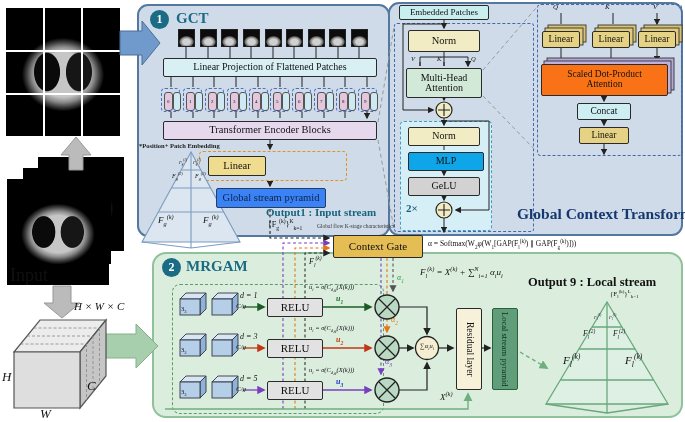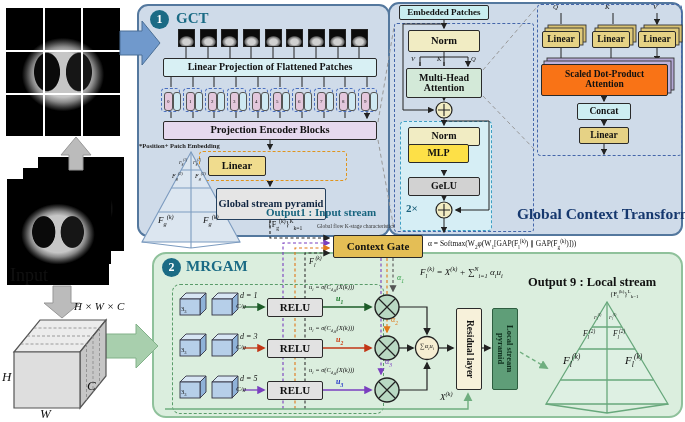--- a/index.html
+++ b/index.html
@@ -1,21 +1,21 @@
 <!DOCTYPE html>
 <html><head>
 <meta charset="utf-8">
 <style>
   html,body{margin:0;padding:0;background:#fff;}
   #fig{position:relative;width:685px;height:422px;background:#fff;overflow:hidden;
        font-family:"Liberation Serif",serif;color:#111;}
   .panel{position:absolute;border-radius:11px;z-index:1;box-sizing:border-box;}
   .dashbox{position:absolute;z-index:5;box-sizing:border-box;}
   .box{position:absolute;display:flex;align-items:center;justify-content:center;text-align:center;
-       border:1px solid #2a2a2a;font-weight:bold;z-index:10;line-height:1.02;box-sizing:border-box;
+       border:1px solid #2a2a2a;font-weight:normal;z-index:10;line-height:1.02;box-sizing:border-box;
        border-radius:2px;}
   .lbl{position:absolute;z-index:12;line-height:1.05;white-space:nowrap;}
   .badge{position:absolute;width:19px;height:19px;border-radius:50%;background:#1b6b85;color:#fff;
        display:flex;align-items:center;justify-content:center;font-weight:bold;font-size:12px;z-index:10;}
   #wires{position:absolute;left:0;top:0;z-index:6;pointer-events:none;}
   .vtext{writing-mode:vertical-rl;}
   .ct{position:absolute;z-index:2;background:
       radial-gradient(ellipse 19% 25% at 36% 50%, #0a0a0a 0 58%, rgba(0,0,0,0) 62%),
       radial-gradient(ellipse 19% 25% at 64% 50%, #161616 0 58%, rgba(0,0,0,0) 62%),
       radial-gradient(ellipse 44% 35% at 50% 52%, #c6c6c6 0 50%, #8a8a8a 62%, #3a3a3a 73%, #000 82%),
@@ -113,45 +113,45 @@
     </div>
   <div class="tokpair" style="left:336px;top:88px;">
       <span class="tokp">8</span>
       <span class="tokc"></span>
     </div>
   <div class="tokpair" style="left:358px;top:88px;">
       <span class="tokp">9</span>
       <span class="tokc"></span>
     </div>
 
-  <div class="box" style="left:163px;top:121px;width:214px;height:19px;background:#e6d9ee;font-size:10.5px;">Projection Encoder Blocks</div>
+  <div class="box" style="left:163px;top:121px;width:214px;height:19px;background:#e6d9ee;font-size:10.5px;">Transformer Encoder Blocks</div>
   <div class="lbl" style="left:139px;top:143px;font-size:6.5px;font-weight:bold;color:#222;">*Position+ Patch Embedding</div>
 
   <div class="box" style="left:208px;top:156px;width:58px;height:20px;background:#f0dc8e;font-size:10.5px;">Linear</div>
-  <div class="box" style="left:216px;top:188px;width:110px;height:32px;background:#e5e5e5;font-size:10.5px;color:#0e2440;border-color:#24405e;">Global stream pyramid</div>
+  <div class="box" style="left:216px;top:188px;width:110px;height:20px;background:#3b82f6;font-size:10.5px;color:#0e2440;border-color:#24405e;">Global stream pyramid</div>
 
   <div class="lbl" style="left:179px;top:160px;font-size:4.5px;font-style:italic;">F<sub>g</sub><sup>(1)</sup></div>
   <div class="lbl" style="left:193px;top:160px;font-size:4.5px;font-style:italic;">F<sub>g</sub><sup>(1)</sup></div>
   <div class="lbl" style="left:172px;top:173px;font-size:6px;font-style:italic;">F<sub>g</sub><sup>(2)</sup></div>
   <div class="lbl" style="left:195px;top:173px;font-size:6px;font-style:italic;">F<sub>g</sub><sup>(2)</sup></div>
   <div class="lbl" style="left:158px;top:216px;font-size:9px;font-style:italic;">F<sub>g</sub><sup>(k)</sup></div>
   <div class="lbl" style="left:203px;top:216px;font-size:9px;font-style:italic;">F<sub>g</sub><sup>(k)</sup></div>
 
   <div class="lbl" style="left:266px;top:207px;font-size:11px;font-weight:bold;color:#17647e;">Output1 : Input stream</div>
   <div class="lbl" style="left:268px;top:221px;font-size:8px;">{F<sub>g</sub><sup>(k)</sup>}<sup>K</sup><sub>k=1</sub></div>
   <div class="lbl" style="left:317px;top:224px;font-size:5.5px;color:#333;">Global flow K-stage characteristics</div>
 
   <div class="box" style="left:399px;top:5px;width:90px;height:15px;background:#c9eef0;font-size:9px;">Embedded Patches</div>
   <div class="box" style="left:408px;top:30px;width:72px;height:22px;background:#f1ecc3;font-size:10.5px;">Norm</div>
   <div class="lbl" style="left:411px;top:56px;font-size:6.5px;font-style:italic;">V</div>
   <div class="lbl" style="left:437px;top:56px;font-size:6.5px;font-style:italic;">K</div>
   <div class="lbl" style="left:471px;top:56px;font-size:6.5px;font-style:italic;">Q</div>
   <div class="box" style="left:406px;top:68px;width:76px;height:30px;background:#d3e9d8;font-size:10px;padding:0 6px;">Multi-Head Attention</div>
   <div class="box" style="left:408px;top:127px;width:72px;height:19px;background:#f1ecc3;font-size:10px;">Norm</div>
-  <div class="box" style="left:408px;top:144px;width:61px;height:19px;background:#fde047;font-size:10px;">MLP</div>
+  <div class="box" style="left:408px;top:152px;width:76px;height:19px;background:#0ea5e9;font-size:10px;">MLP</div>
   <div class="box" style="left:408px;top:177px;width:72px;height:19px;background:#d2d2d2;font-size:10px;">GeLU</div>
   <div class="lbl" style="left:406px;top:203px;font-size:11px;font-weight:bold;color:#1a5f7a;">2×</div>
 
   <div class="lbl" style="left:553px;top:4px;font-size:7px;font-style:italic;">Q</div>
   <div class="lbl" style="left:605px;top:4px;font-size:7px;font-style:italic;">K</div>
   <div class="lbl" style="left:653px;top:4px;font-size:7px;font-style:italic;">V</div>
   <div class="box" style="left:542px;top:31px;width:38px;height:17px;background:#e6d285;font-size:9.5px;">Linear</div>
   <div class="box" style="left:592px;top:31px;width:38px;height:17px;background:#e6d285;font-size:9.5px;">Linear</div>
   <div class="box" style="left:638px;top:31px;width:38px;height:17px;background:#e6d285;font-size:9.5px;">Linear</div>
   <div class="box" style="left:541px;top:64px;width:127px;height:32px;background:#f97316;font-size:9.5px;padding:0 14px;">Scaled Dot-Product Attention</div>

